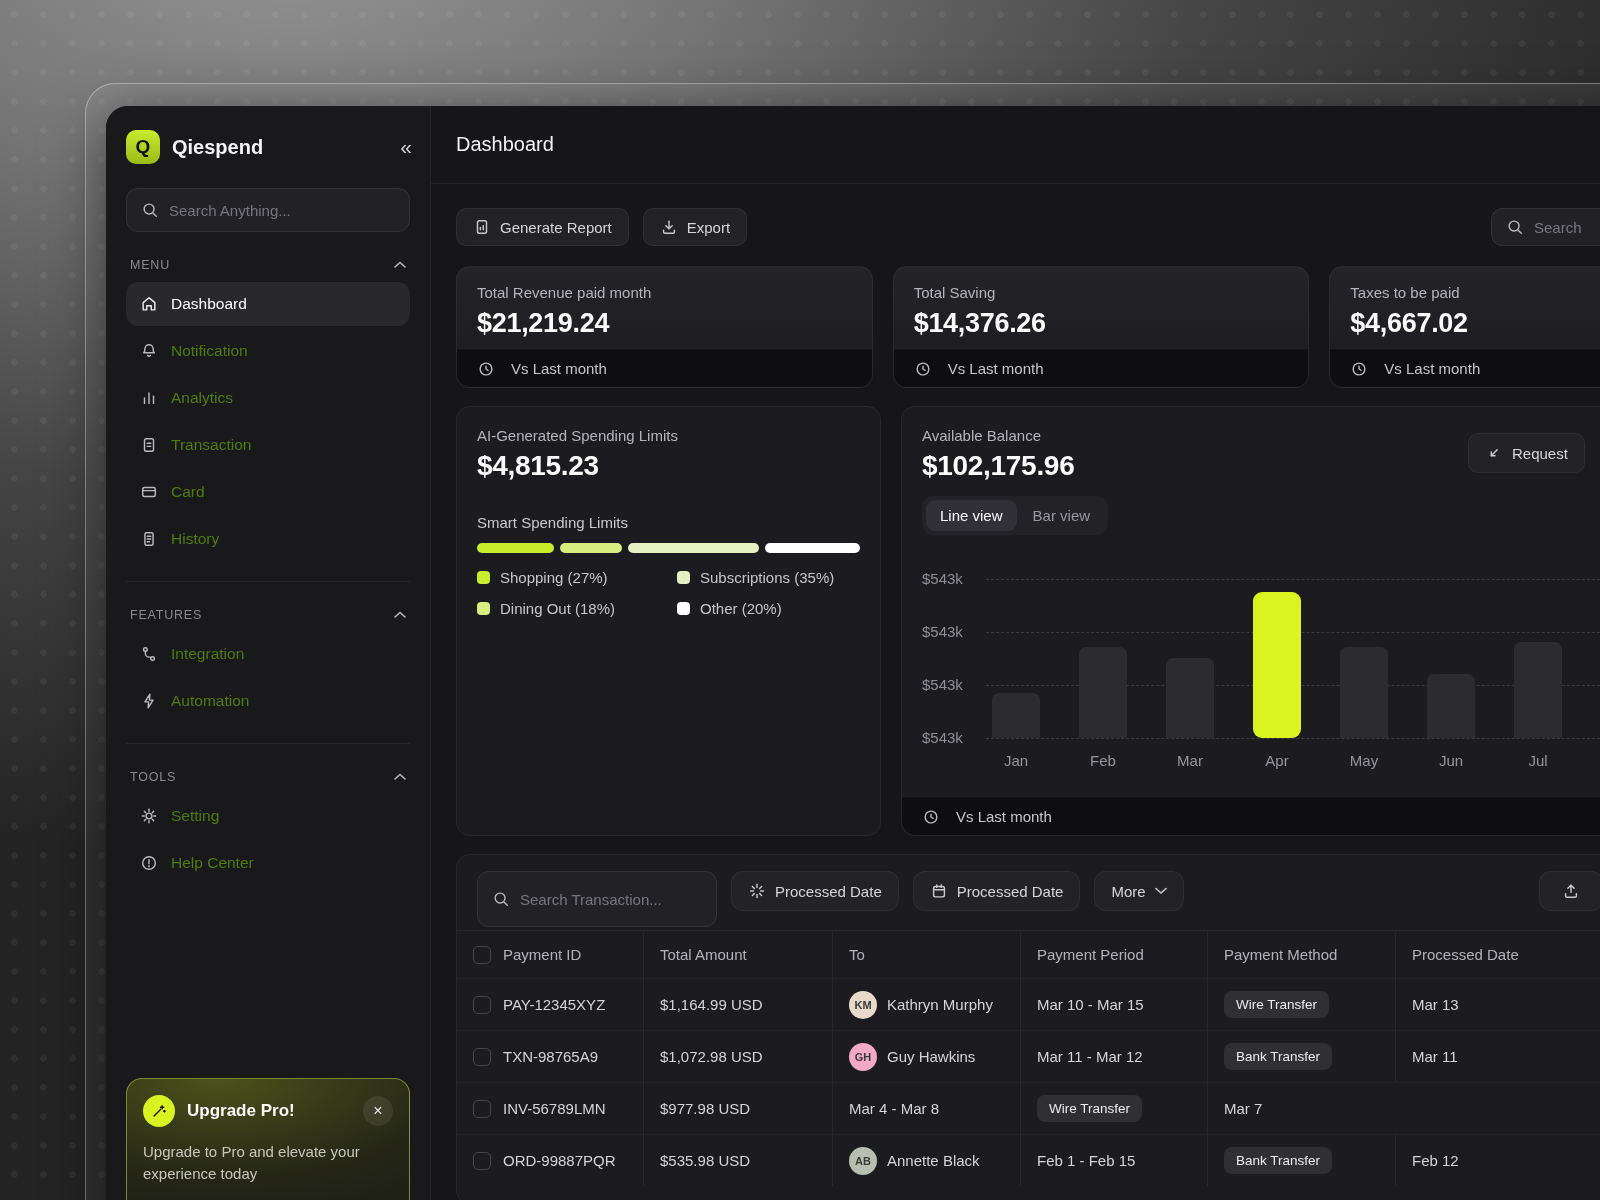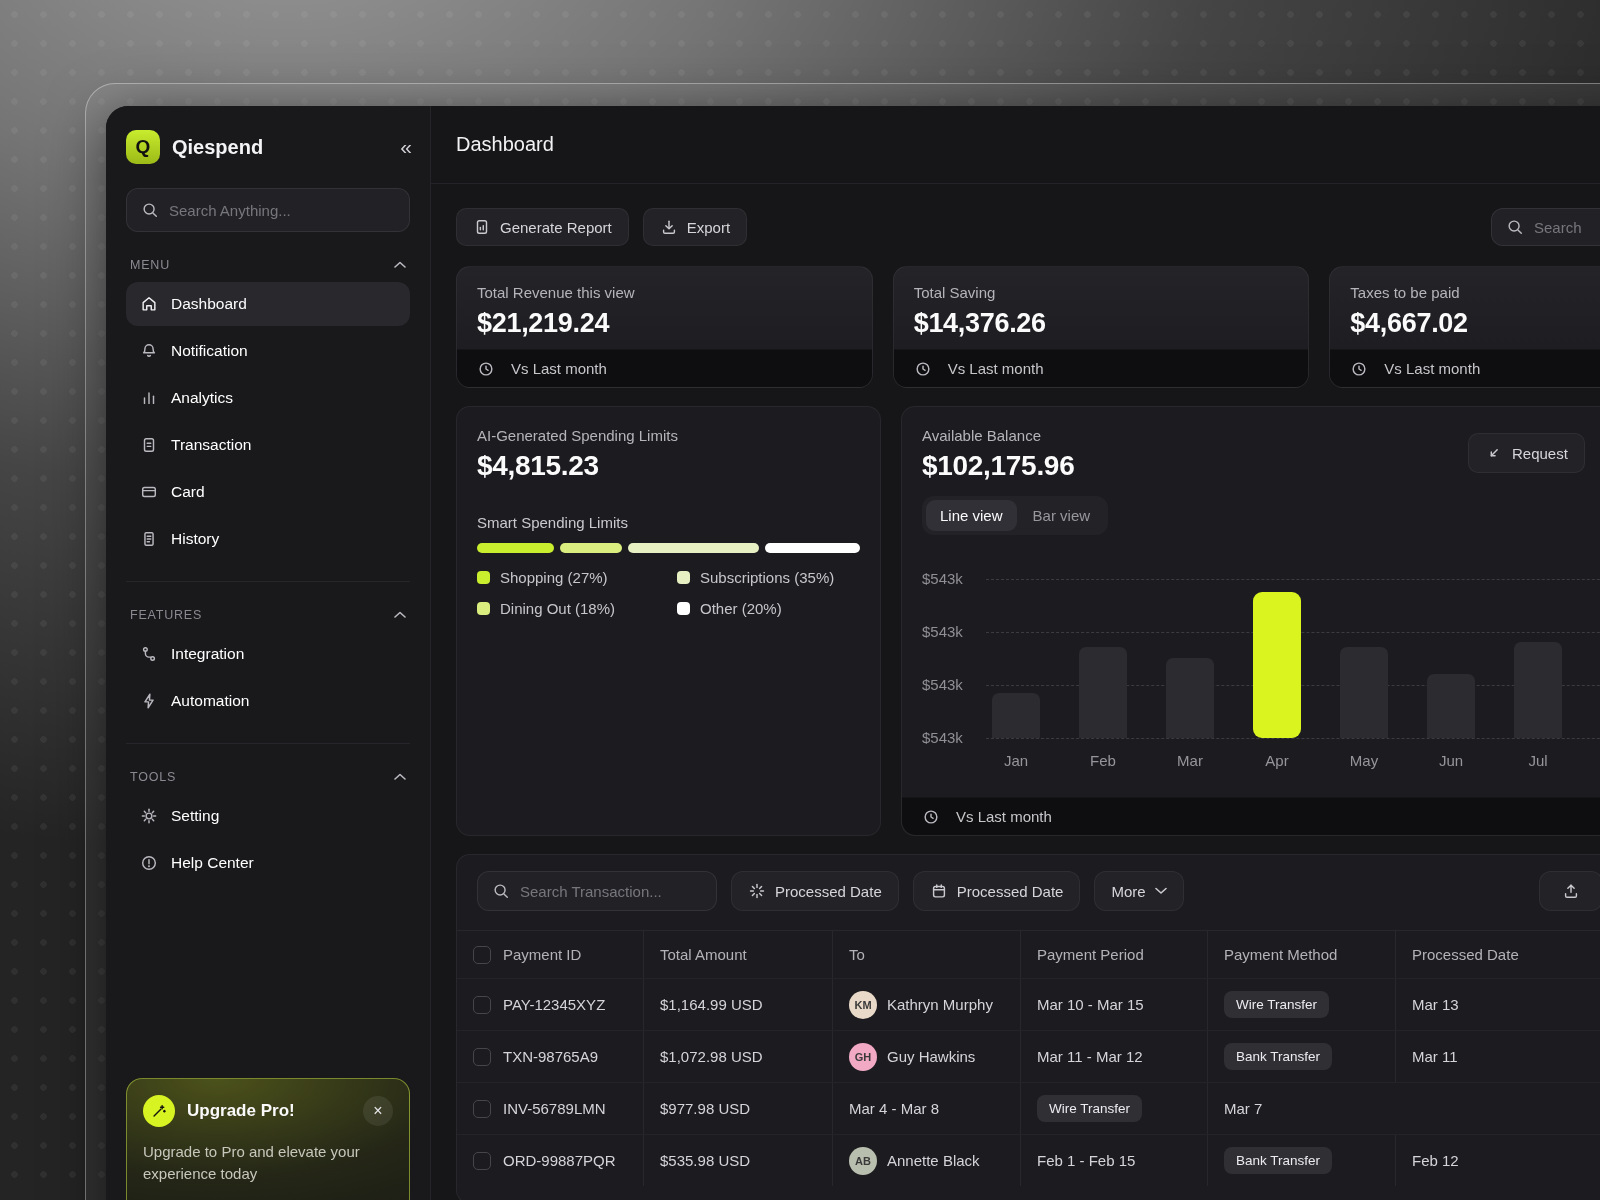--- a/index.html
+++ b/index.html
@@ -48,21 +48,21 @@
     font-size:15px; width:100%; font-family:inherit;
   }
   .s-search input::placeholder, .t-search input::placeholder, .top-search input::placeholder { color:#76767d; }
   .section-label {
     margin:26px 4px 10px 4px; display:flex; align-items:center; justify-content:space-between;
     font-size:12.5px; letter-spacing:0.8px; color:#8a8a91;
   }
   .divider { border-top:1px solid #26262a; margin:20px 0 0 0; }
   .nav-item {
     height:44px; display:flex; align-items:center; gap:13px; padding:0 14px;
-    border-radius:12px; color:#ffffff; font-size:15.5px; margin-bottom:3px; cursor:default;
+    border-radius:12px; color:#4d7c0f; font-size:15.5px; margin-bottom:3px; cursor:default;
   }
   .nav-item.active { background:#28282d; color:#fcfcfd; }
   .icon { display:inline-flex; color:#b9b9bf; flex:none; }
   .nav-item.active .icon { color:#f0f0f2; }
   svg.ic { width:18px; height:18px; stroke:currentColor; fill:none; stroke-width:1.6; stroke-linecap:round; stroke-linejoin:round; }
   svg.ic12 { width:12px; height:8px; stroke:currentColor; fill:none; stroke-width:1.6; stroke-linecap:round; stroke-linejoin:round; }
   .upgrade {
     position:absolute; left:20px; right:20px; top:972px; border-radius:16px;
     border:1px solid rgba(196,224,66,0.55); padding:16px;
     background:radial-gradient(150% 130% at 32% 0%, rgba(126,136,32,0.5), rgba(58,62,26,0.32) 55%, rgba(24,24,20,0.25) 100%), #1a1b15;
@@ -139,21 +139,21 @@
   .ytick { position:absolute; left:0; font-size:15px; color:#8f8f95; }
   .bars { position:absolute; left:70px; bottom:0; display:flex; align-items:flex-end; gap:39px; }
   .bar { width:48px; background:#2b2b30; border-radius:7px 7px 0 0; }
   .bar.hl { background:#d9f41f; border-radius:9px; }
   .months { margin:14px 0 0 70px; display:flex; gap:39px; }
   .months span { width:48px; text-align:center; font-size:15px; color:#95959b; }
   .bal-footer { position:absolute; left:0; right:0; bottom:0; border-radius:0 0 14px 14px; }
   
   .trans-panel { margin-top:18px; width:1290px; min-height:350px; padding-top:16px; overflow:hidden; }
   .t-toolbar { display:flex; gap:14px; padding:0 20px; position:relative; height:40px; }
-  .t-search { width:240px; height:40px; border-radius:12px; background:#222226; border:1px solid rgba(255,255,255,0.08);
+  .t-search { width:240px; height:56px; border-radius:12px; background:#222226; border:1px solid rgba(255,255,255,0.08);
     display:flex; align-items:center; gap:10px; padding:0 14px; }
   .f-btn { height:40px; border-radius:12px; }
   .upload-btn { position:absolute; left:1082px; top:0; width:64px; height:40px; justify-content:center; padding:0; }
   .tgrid { display:grid; grid-template-columns:186px 189px 188px 187px 188px 1fr; align-items:center; }
   .thead { margin-top:19px; height:48px; border-top:1px solid #28282c; color:#b2b2b8; font-size:15px; }
   .tgrid > div { padding-left:16px; height:100%; display:flex; align-items:center; }
   .tgrid > div + div { border-left:1px solid #28282c; }
   .trow { height:52px; border-top:1px solid #242428; font-size:15px; color:#d4d4d9; }
   .chk { width:18px; height:18px; border:1.5px solid #45454b; border-radius:5px; margin-right:12px; flex:none; }
   .avatar { width:28px; height:28px; border-radius:50%; margin-right:10px; flex:none;
@@ -368,21 +368,21 @@
                   <line x1="13.5" y1="13.5" x2="17" y2="17"></line>
                 </svg>
               </span>
             <input type="text" placeholder="Search" style="">
           </div>
         </div>
 
         <div class="stats">
           <div class="stat-card">
             <div class="stat-body">
-              <div class="stat-label">Total Revenue this view</div>
+              <div class="stat-label">Total Revenue paid month</div>
               <div class="stat-value">$21,219.24</div>
             </div>
             <div class="card-footer">
               <span class="icon">
                   <svg class="ic" viewBox="0 0 20 20">
                     <circle cx="10" cy="10" r="6.5"></circle>
                     <polyline points="10,6.8 10,10 12.4,11.4"></polyline>
                   </svg>
                 </span>
               <span>Vs Last month</span>

